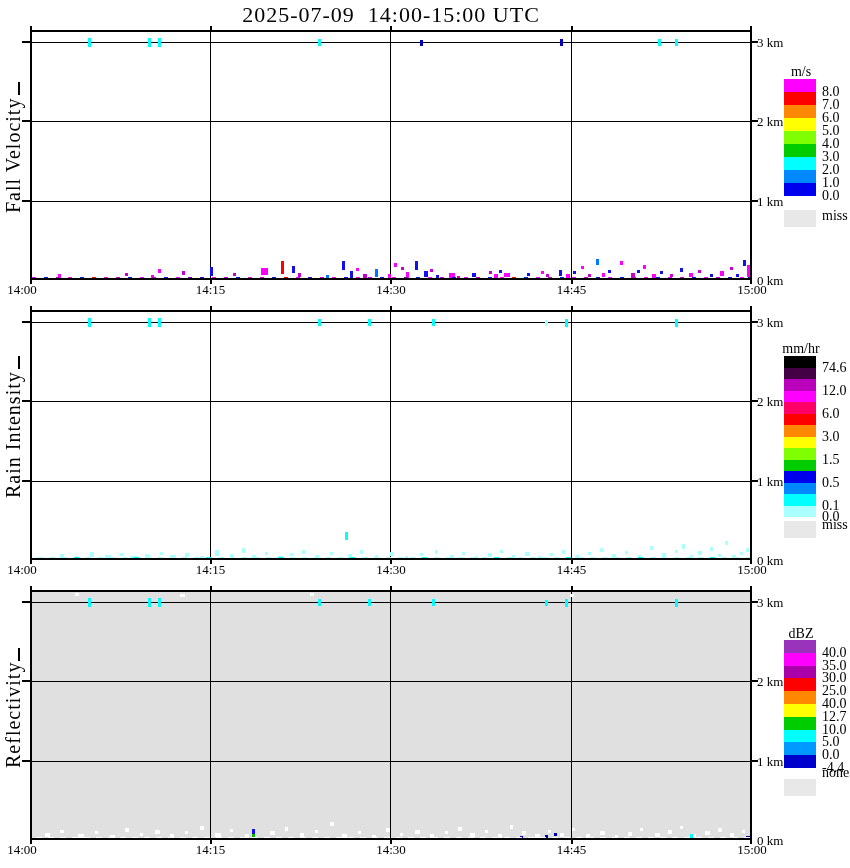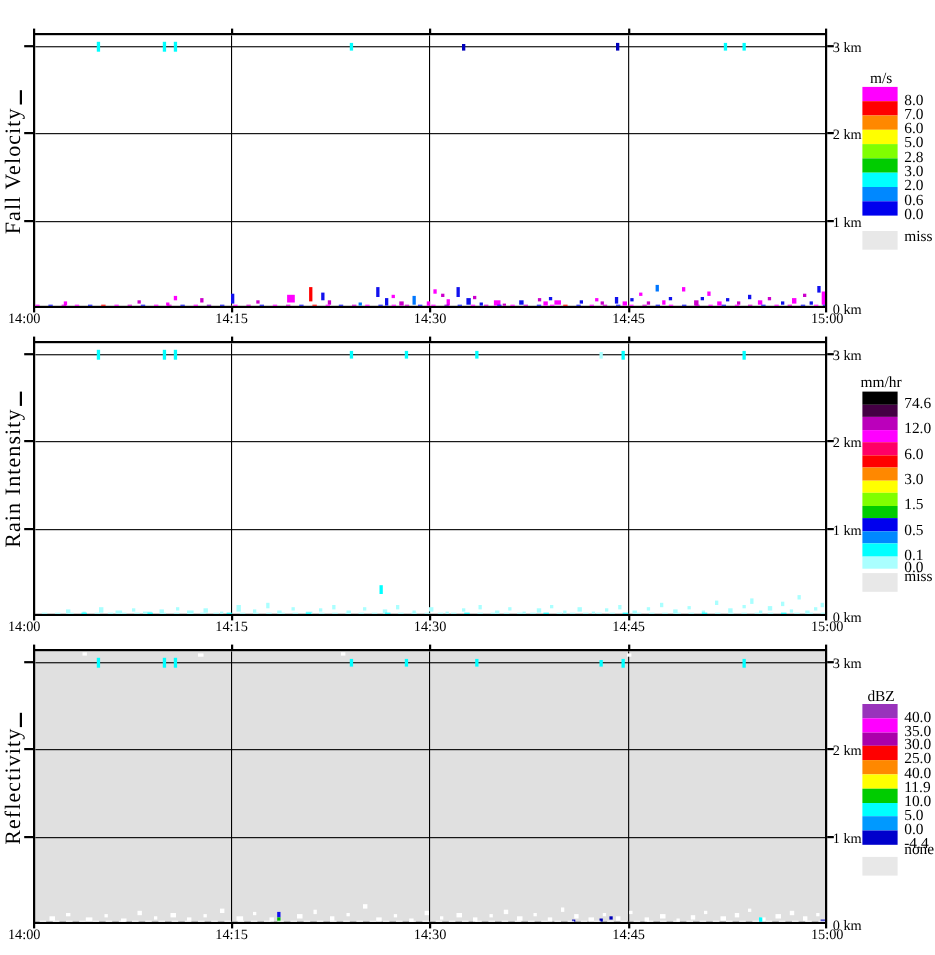--- a/index.html
+++ b/index.html
@@ -9,20 +9,21 @@
   .title{font-size:22px;left:30px;top:2px;width:722px;text-align:center;white-space:pre;letter-spacing:1px;}
   .small{font-size:13px;white-space:nowrap;line-height:15px;}
   .leg{font-size:14px;white-space:nowrap;line-height:16px;}
   .ylabel{font-size:20px;writing-mode:vertical-rl;transform:rotate(180deg);
           display:flex;align-items:center;justify-content:center;letter-spacing:1px;}
 </style>
 </head>
 <body>
 
 <div id="fig">
+  <div class="title">2025-07-09  14:00-15:00 UTC</div>
 <div class="ylabel" style="left: 0px; top: 30px; width: 26px; height: 250px;">Fall Velocity</div>
     <div style="left: 18px; top: 82px; width: 2px; height: 13px; background: rgb(0, 0, 0);"></div>
     <div style="left: 30px; top: 30px; width: 722px; height: 250px;">
       <div style="left: 0px; top: 0px; width: 722px; height: 250px; background: rgb(255, 255, 255); border: 2px solid rgb(0, 0, 0); box-sizing: border-box; overflow: hidden;">
         <div style="left: 177.5px; top: 0px; width: 1px; height: 250px; background: rgb(0, 0, 0);"></div>
         <div style="left: 358px; top: 0px; width: 1px; height: 250px; background: rgb(0, 0, 0);"></div>
         <div style="left: 538.5px; top: 0px; width: 1px; height: 250px; background: rgb(0, 0, 0);"></div>
         <div style="left: 0px; top: 10px; width: 722px; height: 1px; background: rgb(0, 0, 0);"></div>
         <div style="left: 0px; top: 89.3px; width: 722px; height: 1px; background: rgb(0, 0, 0);"></div>
         <div style="left: 0px; top: 168.7px; width: 722px; height: 1px; background: rgb(0, 0, 0);"></div>
@@ -184,27 +185,27 @@
     <div class="leg" style="left: 770px; top: 64px; width: 62px; text-align: center;">m/s</div>
     <div style="left: 784px; top: 79px; width: 32px; height: 13px; background: rgb(255, 0, 255);"></div>
     <div class="leg" style="left: 822px; top: 84px;">8.0</div>
     <div style="left: 784px; top: 92px; width: 32px; height: 13px; background: rgb(255, 0, 0);"></div>
     <div class="leg" style="left: 822px; top: 97px;">7.0</div>
     <div style="left: 784px; top: 105px; width: 32px; height: 13px; background: rgb(255, 136, 0);"></div>
     <div class="leg" style="left: 822px; top: 110px;">6.0</div>
     <div style="left: 784px; top: 118px; width: 32px; height: 13px; background: rgb(255, 255, 0);"></div>
     <div class="leg" style="left: 822px; top: 123px;">5.0</div>
     <div style="left: 784px; top: 131px; width: 32px; height: 13px; background: rgb(128, 255, 0);"></div>
-    <div class="leg" style="left: 822px; top: 136px;">2.8</div>
+    <div class="leg" style="left: 822px; top: 136px;">4.0</div>
     <div style="left: 784px; top: 144px; width: 32px; height: 13px; background: rgb(0, 204, 0);"></div>
     <div class="leg" style="left: 822px; top: 149px;">3.0</div>
     <div style="left: 784px; top: 157px; width: 32px; height: 13px; background: rgb(0, 255, 255);"></div>
     <div class="leg" style="left: 822px; top: 162px;">2.0</div>
     <div style="left: 784px; top: 170px; width: 32px; height: 13px; background: rgb(0, 136, 255);"></div>
-    <div class="leg" style="left: 822px; top: 175px;">0.6</div>
+    <div class="leg" style="left: 822px; top: 175px;">1.0</div>
     <div style="left: 784px; top: 183px; width: 32px; height: 13px; background: rgb(0, 0, 238);"></div>
     <div class="leg" style="left: 822px; top: 188px;">0.0</div>
     <div style="left: 784px; top: 210px; width: 32px; height: 17px; background: rgb(232, 232, 232);"></div>
     <div class="leg" style="left: 822px; top: 208px;">miss</div>
     <div class="ylabel" style="left: 0px; top: 310px; width: 26px; height: 250px;">Rain Intensity</div>
     <div style="left: 18px; top: 356px; width: 2px; height: 13px; background: rgb(0, 0, 0);"></div>
     <div style="left: 30px; top: 310px; width: 722px; height: 250px;">
       <div style="left: 0px; top: 0px; width: 722px; height: 250px; background: rgb(255, 255, 255); border: 2px solid rgb(0, 0, 0); box-sizing: border-box; overflow: hidden;">
         <div style="left: 177.5px; top: 0px; width: 1px; height: 250px; background: rgb(0, 0, 0);"></div>
         <div style="left: 358px; top: 0px; width: 1px; height: 250px; background: rgb(0, 0, 0);"></div>
@@ -562,21 +563,21 @@
     <div class="leg" style="left: 822px; top: 644.8px;">40.0</div>
     <div style="left: 784px; top: 652.8px; width: 32px; height: 12.8px; background: rgb(255, 0, 255);"></div>
     <div class="leg" style="left: 822px; top: 657.6px;">35.0</div>
     <div style="left: 784px; top: 665.6px; width: 32px; height: 12.8px; background: rgb(170, 0, 170);"></div>
     <div class="leg" style="left: 822px; top: 670.4px;">30.0</div>
     <div style="left: 784px; top: 678.4px; width: 32px; height: 12.8px; background: rgb(255, 0, 0);"></div>
     <div class="leg" style="left: 822px; top: 683.2px;">25.0</div>
     <div style="left: 784px; top: 691.2px; width: 32px; height: 12.8px; background: rgb(255, 136, 0);"></div>
     <div class="leg" style="left: 822px; top: 696px;">40.0</div>
     <div style="left: 784px; top: 704px; width: 32px; height: 12.8px; background: rgb(255, 255, 0);"></div>
-    <div class="leg" style="left: 822px; top: 708.8px;">11.9</div>
+    <div class="leg" style="left: 822px; top: 708.8px;">12.7</div>
     <div style="left: 784px; top: 716.8px; width: 32px; height: 12.8px; background: rgb(0, 204, 0);"></div>
     <div class="leg" style="left: 822px; top: 721.6px;">10.0</div>
     <div style="left: 784px; top: 729.6px; width: 32px; height: 12.8px; background: rgb(0, 255, 255);"></div>
     <div class="leg" style="left: 822px; top: 734.4px;">5.0</div>
     <div style="left: 784px; top: 742.4px; width: 32px; height: 12.8px; background: rgb(0, 153, 255);"></div>
     <div class="leg" style="left: 822px; top: 747.2px;">0.0</div>
     <div style="left: 784px; top: 755.2px; width: 32px; height: 12.8px; background: rgb(0, 0, 204);"></div>
     <div class="leg" style="left: 822px; top: 760px;">-4.4</div>
     <div style="left: 784px; top: 779px; width: 32px; height: 17px; background: rgb(232, 232, 232);"></div>
     <div class="leg" style="left: 822px; top: 765px;">none</div>

